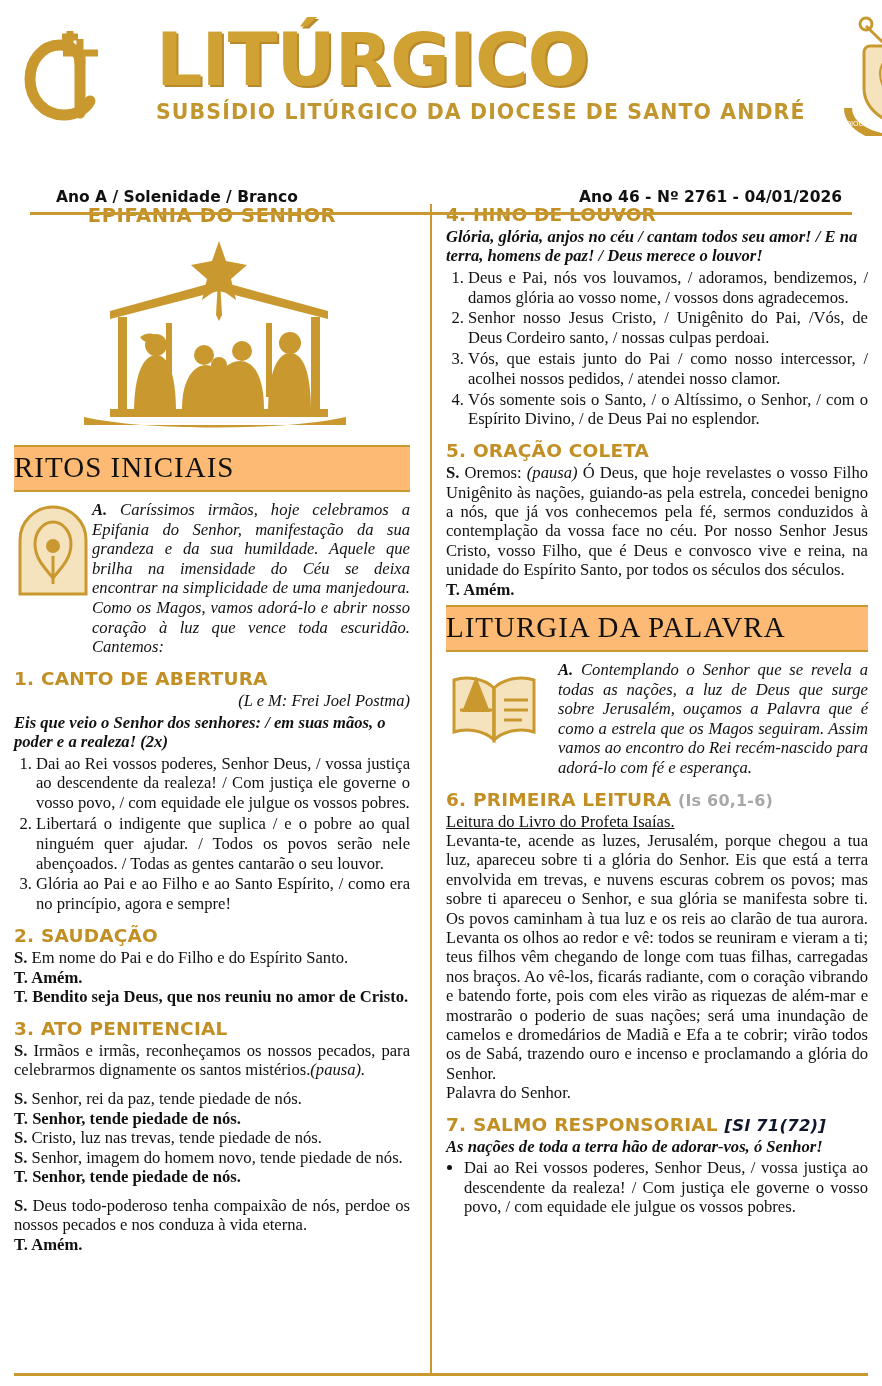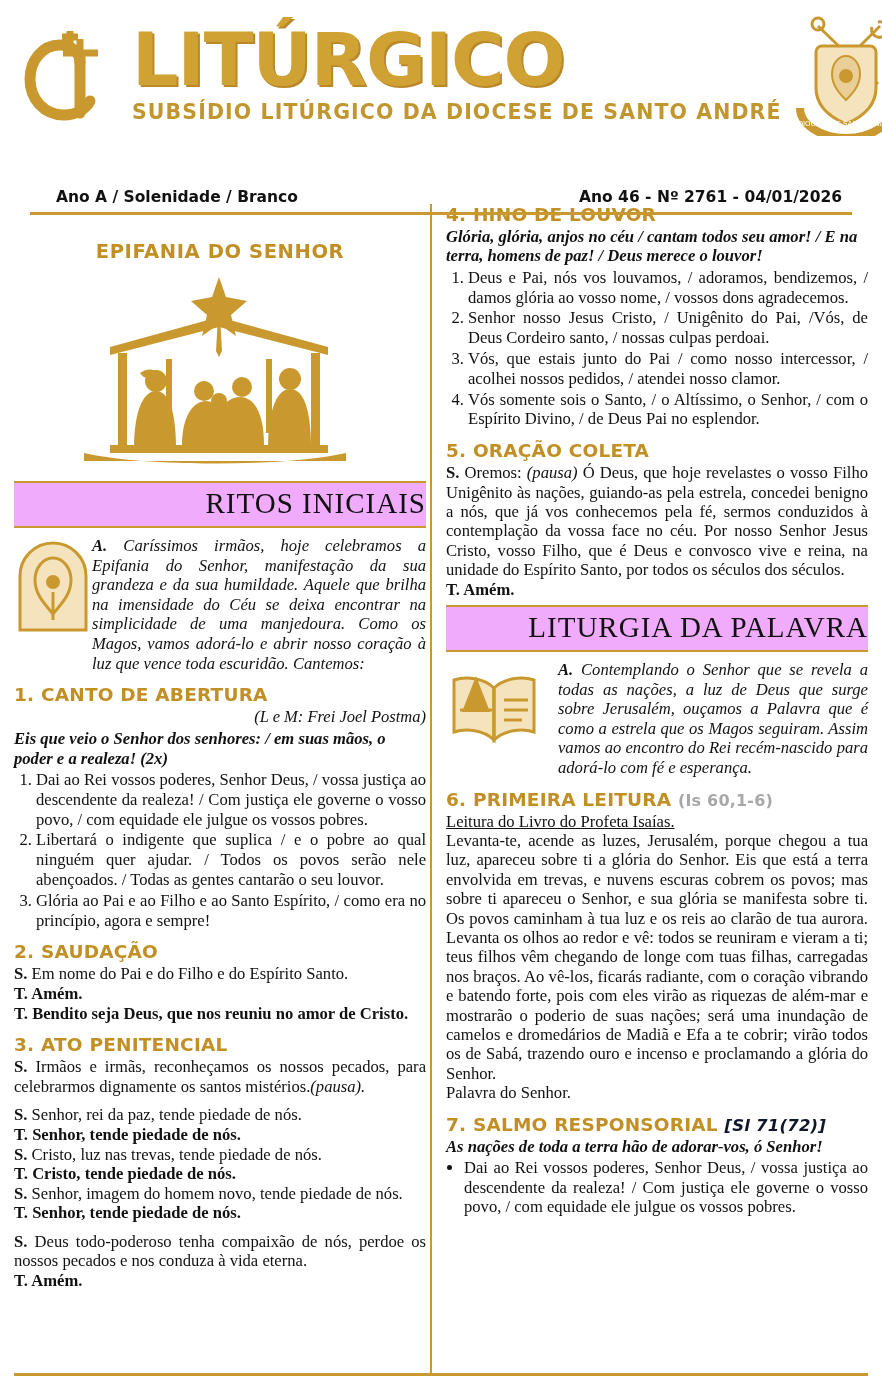--- a/index.html
+++ b/index.html
@@ -21,20 +21,21 @@
     position: relative;
     height: 196px;
     padding: 0 18px;
     box-sizing: border-box;
   }
   .logo-row {
     display: flex;
     align-items: center;
     height: 126px;
     padding-top: 10px;
+    gap: 24px;
   }
   .logo-mark {
     width: 112px;
     height: 104px;
     flex: 0 0 112px;
     position: relative;
   }
   .logo-title-wrap {
     flex: 1 1 auto;
     margin-left: 2px;
@@ -86,22 +87,21 @@
     display: flex;
     padding: 6px 14px 0 14px;
     box-sizing: border-box;
     height: 1180px;
   }
   .col {
     box-sizing: border-box;
   }
   .col-left {
     width: 416px;
-    padding-right: 4px;
-    margin-top: 36px;
+    padding-right: 20px;
   }
   .divider {
     width: 2px;
     background: #c9992f;
     margin: 2px 0 0 0;
     flex: 0 0 2px;
   }
   .col-right {
     width: 436px;
     padding-left: 14px;
@@ -116,24 +116,24 @@
     letter-spacing: 0.6px;
     color: #c28f24;
     margin: 2px 0 6px 0;
   }
   .nativity {
     width: 100%;
     height: 206px;
     position: relative;
   }
   .band {
-    background: #f0abfc;
+    background: #fdba74;
     border-top: 2px solid #c9992f;
     border-bottom: 2px solid #c9992f;
-    text-align: right;
+    text-align: left;
     font-family: "Liberation Serif", serif;
     font-size: 29px;
     letter-spacing: 1px;
     color: #111;
     padding: 4px 0 6px 0;
     margin: 6px 0 8px 0;
   }
   .intro-block {
     display: flex;
     align-items: flex-start;
@@ -368,21 +368,20 @@
     <p class="line"><span class="sp">S.</span><span> Em nome do Pai e do Filho e do Espírito Santo.</span></p>
     <p class="line bold"><span class="sp">T.</span><span> Amém.</span></p>
     <p class="line bold"><span class="sp">T.</span><span> Bendito seja Deus, que nos reuniu no amor de Cristo.</span></p>
 
     <h2 class="section">3. ATO PENITENCIAL</h2>
     <p class="line"><span class="sp">S.</span><span> Irmãos e irmãs, reconheçamos os nossos pecados, para celebrarmos dignamente os santos mistérios.</span><span class="ital">(pausa).</span></p>
     <div class="gap"></div>
     <p class="line"><span class="sp">S.</span><span> Senhor, rei da paz, tende piedade de nós.</span></p>
     <p class="line bold"><span class="sp">T.</span><span> Senhor, tende piedade de nós.</span></p>
     <p class="line"><span class="sp">S.</span><span> Cristo, luz nas trevas, tende piedade de nós.</span></p>
-    <p class="line bold"><span class="sp">T.</span><span> Cristo, tende piedade de nós.</span></p>
     <p class="line"><span class="sp">S.</span><span> Senhor, imagem do homem novo, tende piedade de nós.</span></p>
     <p class="line bold"><span class="sp">T.</span><span> Senhor, tende piedade de nós.</span></p>
     <div class="gap"></div>
     <p class="line"><span class="sp">S.</span><span> Deus todo-poderoso tenha compaixão de nós, perdoe os nossos pecados e nos conduza à vida eterna.</span></p>
     <p class="line bold"><span class="sp">T.</span><span> Amém.</span></p>
   </div>
 
   <div class="divider"></div>
 
   <div class="col col-right">

